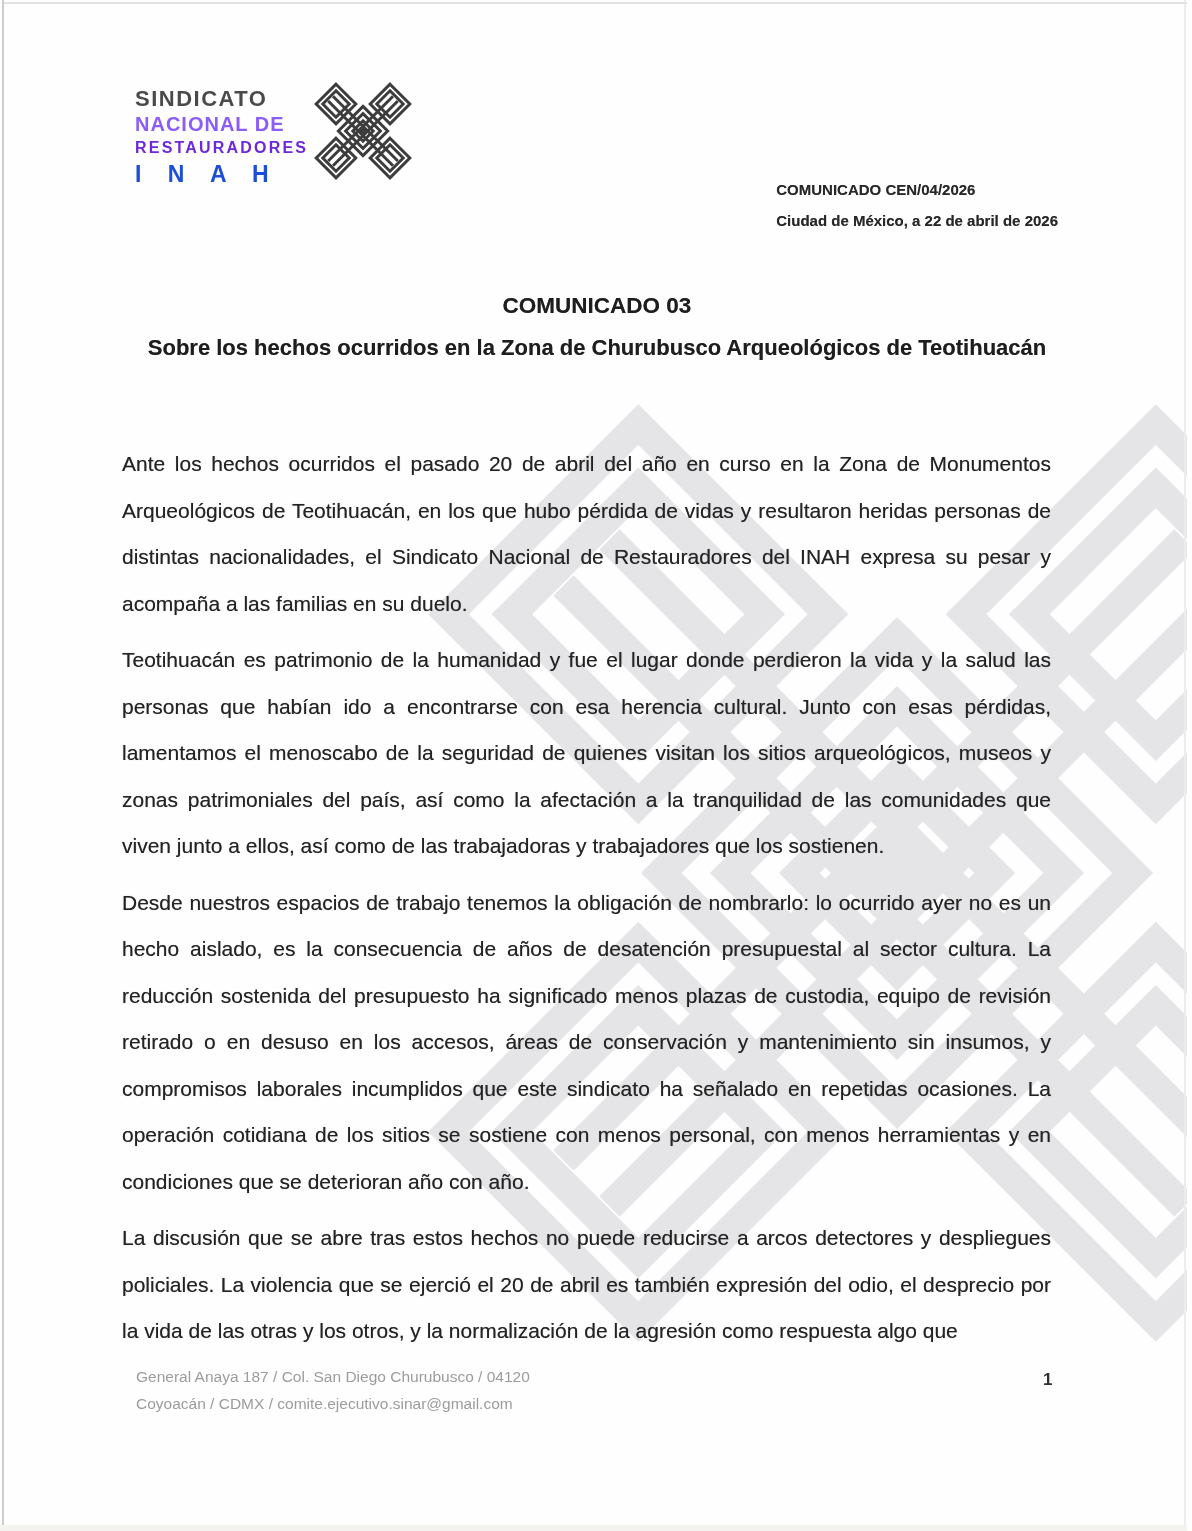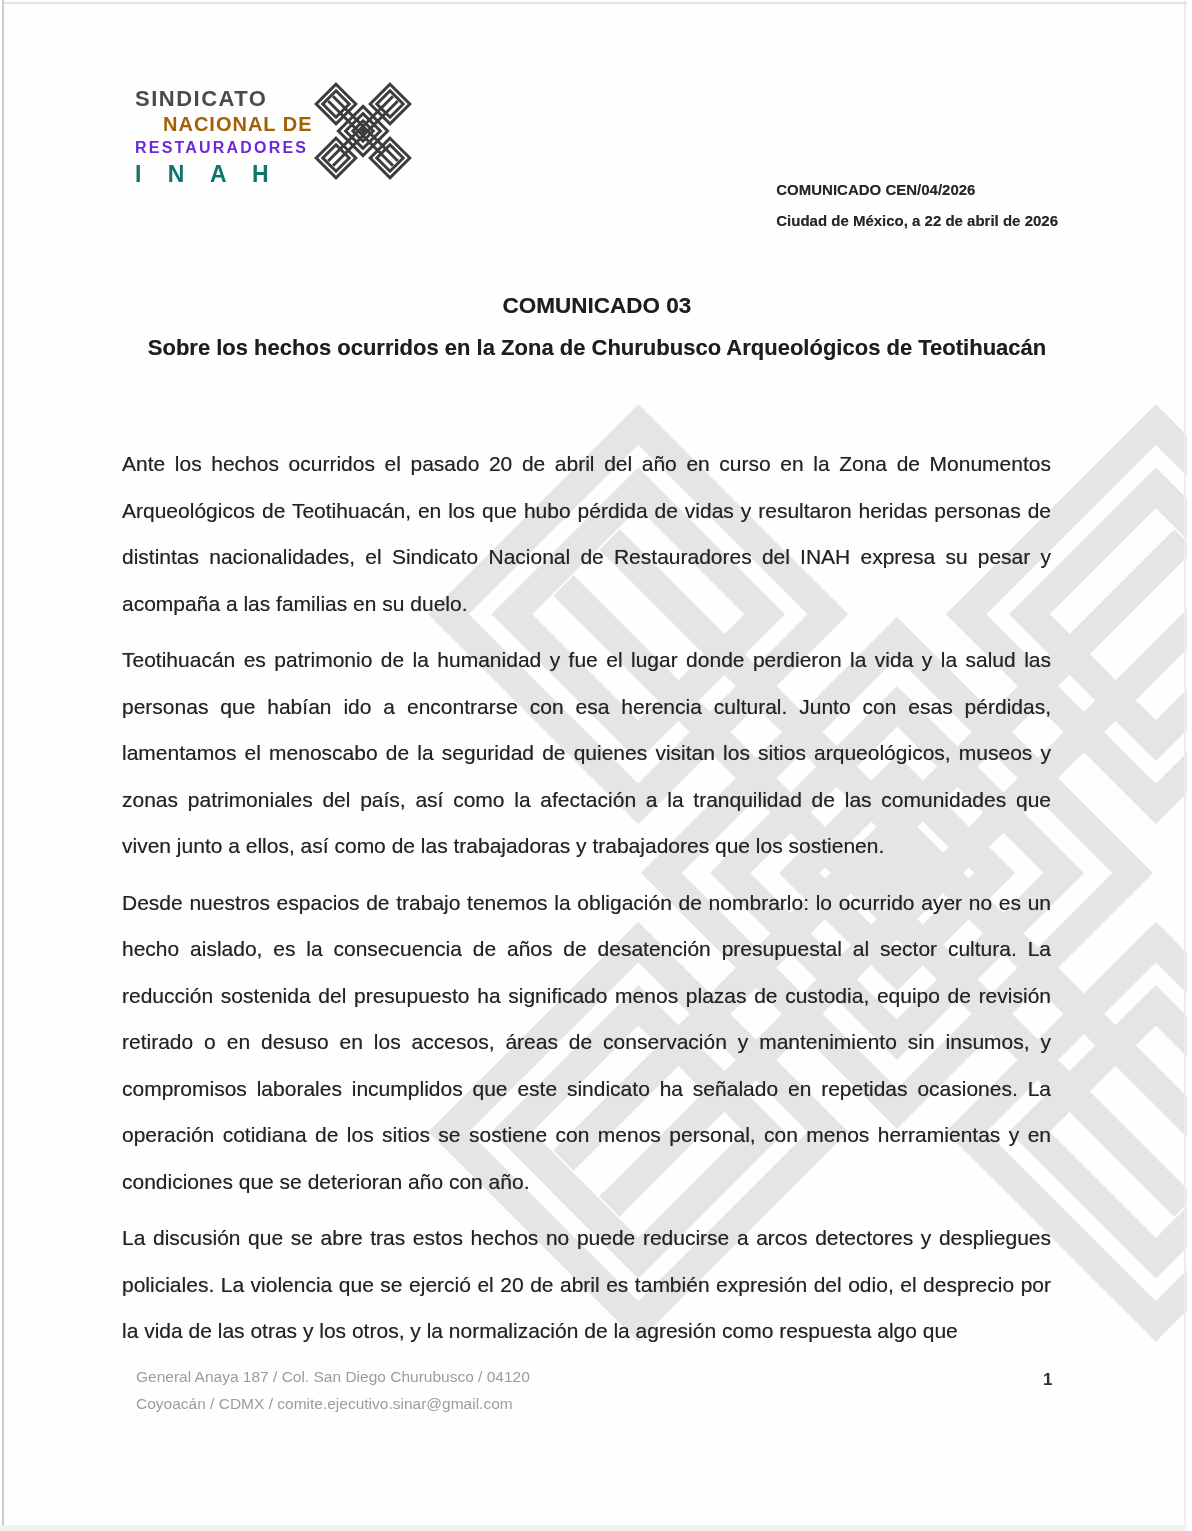--- a/index.html
+++ b/index.html
@@ -23,23 +23,23 @@
     position:absolute;left:322px;top:298px;
     width:1150px;height:1150px;
     color:#e5e5e8;z-index:0;
   }
 
   .layer{position:absolute;z-index:1;}
 
   
   .logo-text{left:135px;top:86px;color:#404040;}
   .logo-line1{font-size:22px;font-weight:bold;letter-spacing:1.5px;line-height:26px;color:#4a4a4a;}
-  .logo-line2{font-size:20px;font-weight:bold;letter-spacing:1px;line-height:25px;color:#a16207;margin-left:28px;}
+  .logo-line2{font-size:20px;font-weight:bold;letter-spacing:1px;line-height:25px;color:#8b5cf6;}
   .logo-line3{font-size:16px;font-weight:bold;letter-spacing:2.2px;line-height:22px;color:#6d28d9;}
-  .logo-line4{font-size:23px;font-weight:bold;letter-spacing:10px;line-height:31px;color:#0f766e;}
+  .logo-line4{font-size:23px;font-weight:bold;letter-spacing:10px;line-height:31px;color:#1d4ed8;}
   .logo-icon{left:303px;top:66px;width:120px;height:130px;color:#3d3d3d;position:absolute;z-index:1;}
 
   
   .hdr-right{
     right:129px;top:174px;text-align:left;
     font-weight:bold;font-size:15px;line-height:31px;color:#272727;
     text-shadow:0 0 0.6px rgba(40,40,40,.5);
   }
 
   

